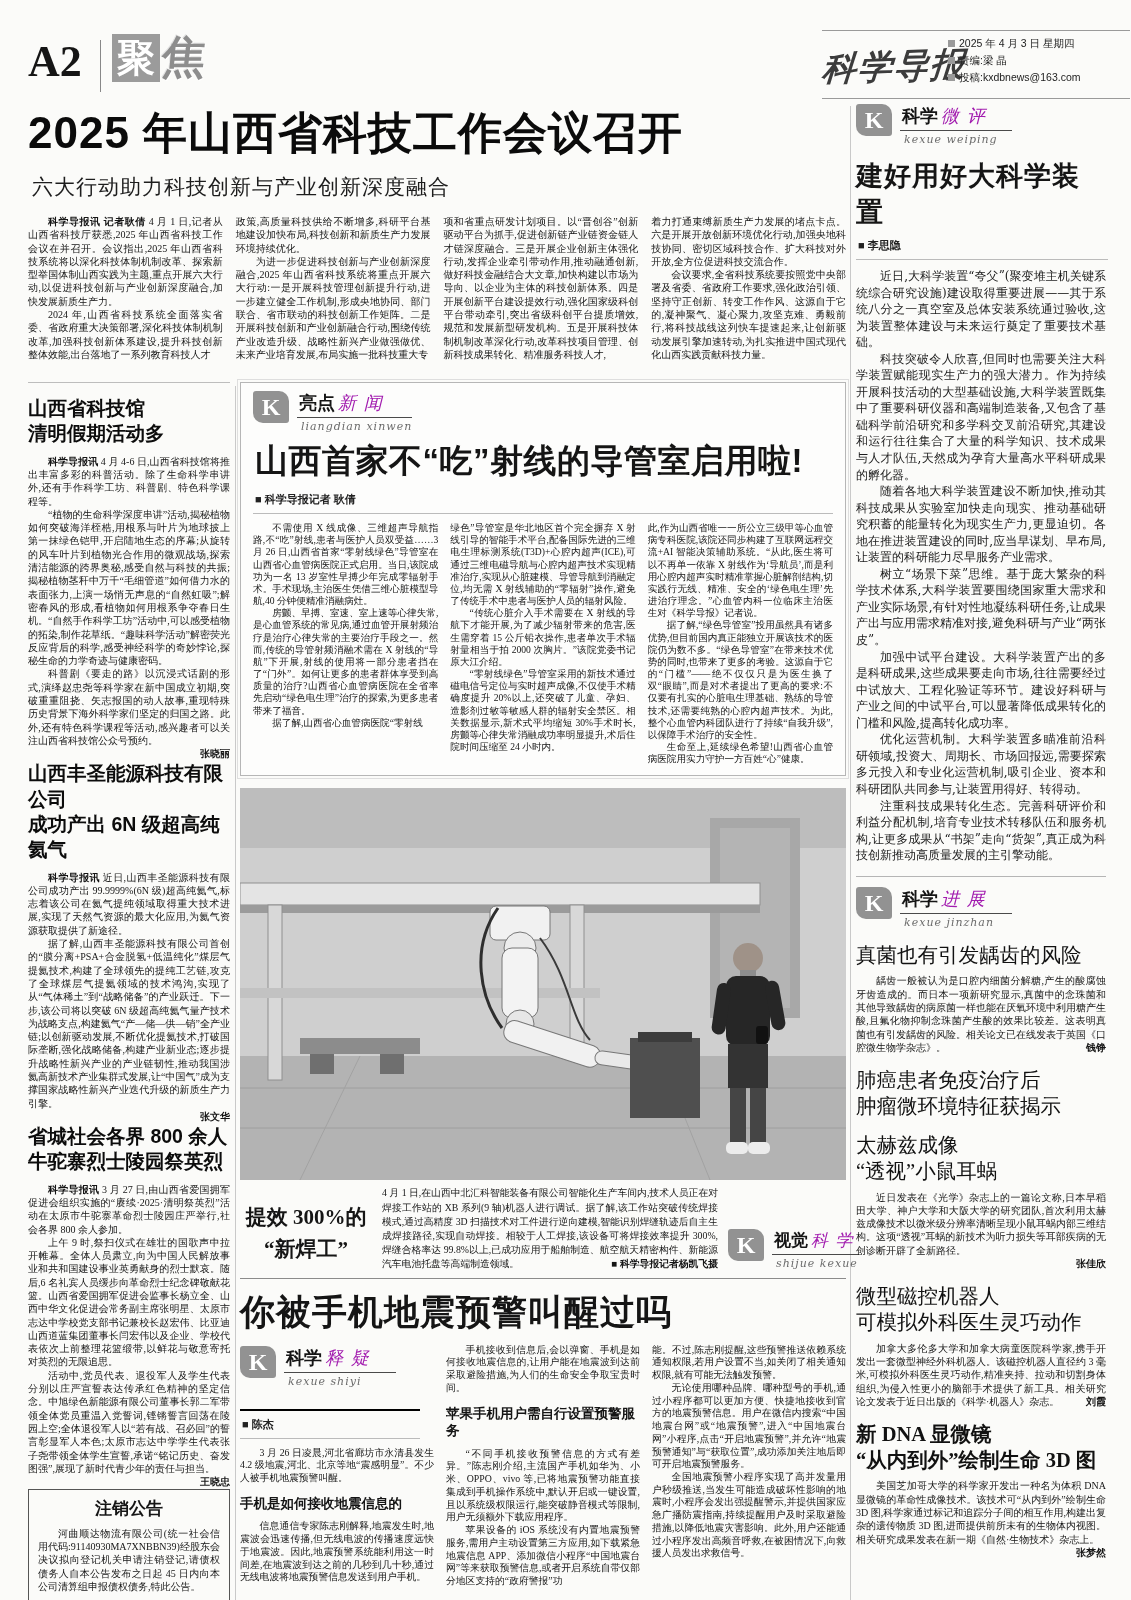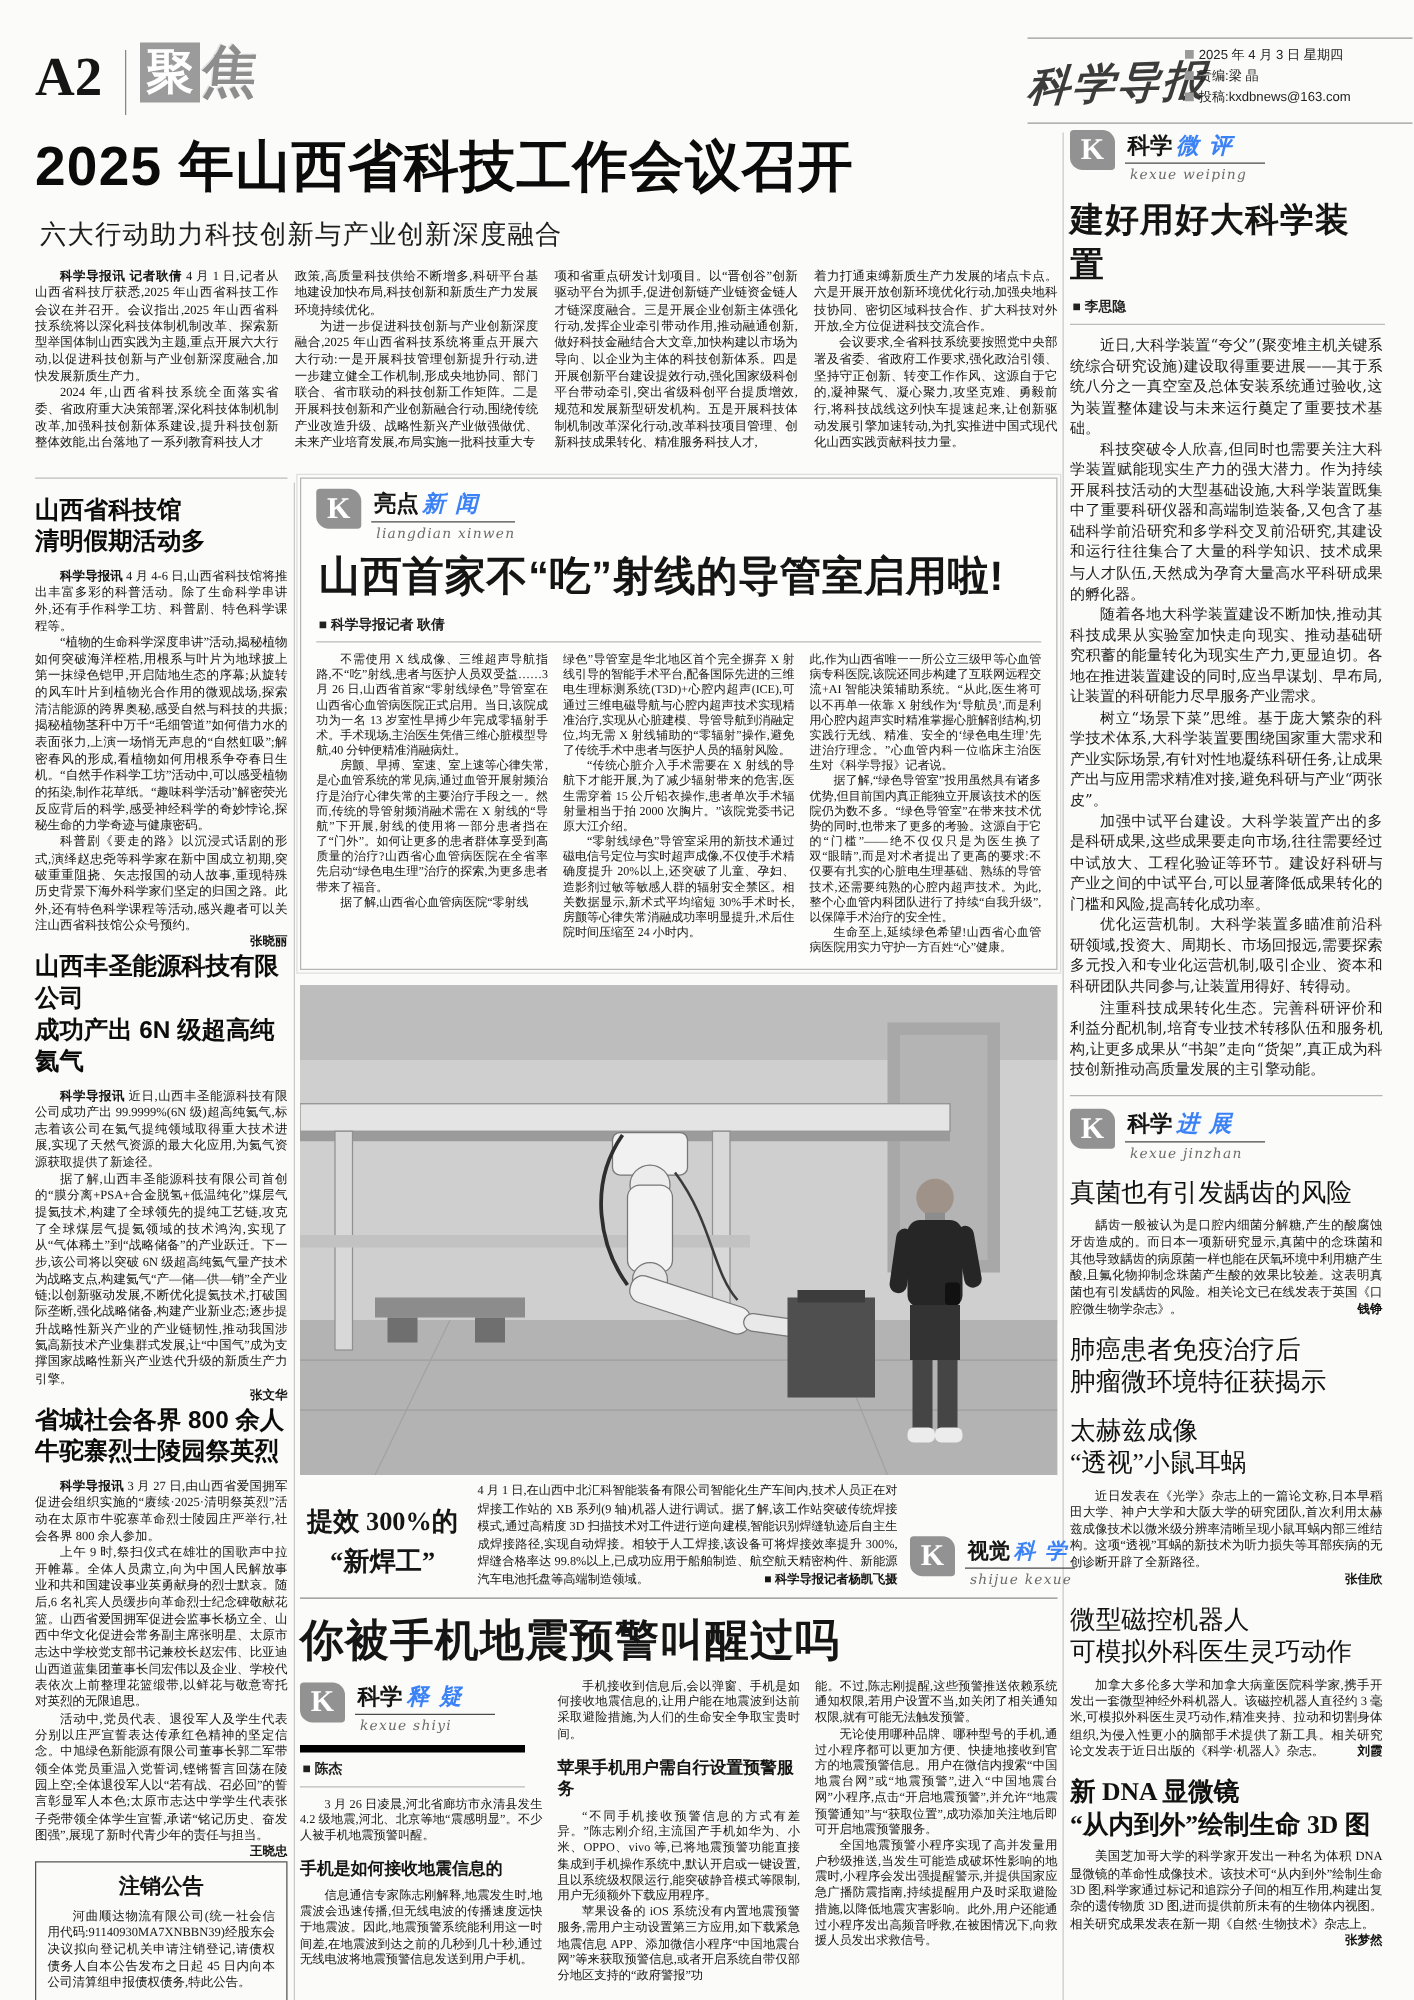--- a/index.html
+++ b/index.html
@@ -43,22 +43,22 @@
   #notice .nt{text-align:center;font-size:17px;font-weight:700;
       font-family:"Liberation Sans",sans-serif;margin-bottom:6px;}
   
   .ktag{display:flex;align-items:flex-start;}
   .klogo{display:inline-block;width:36px;height:32px;background:#929292;color:#fff;text-align:center;
       font-family:"Liberation Serif",serif;font-weight:700;font-size:24px;line-height:32px;
       border-radius:3px 10px 3px 10px;margin-right:8px;flex:none;}
   .ktxt{flex:none;}
   .ktop{border-bottom:1.5px solid #4a4a4a;padding:0 26px 2px 2px;font-size:18px;
       font-family:"Liberation Sans",sans-serif;font-weight:700;white-space:nowrap;}
-  .ktop .scr{font-family:"DejaVu Serif",serif;font-style:italic;color:#3b82f6;margin-left:3px;
-      font-weight:700;letter-spacing:1px;}
+  .ktop .scr{font-family:"DejaVu Serif",serif;font-style:italic;color:#a21caf;margin-left:3px;
+      font-weight:400;letter-spacing:1px;}
   .kpin{font-family:"DejaVu Serif",serif;font-style:italic;color:#6b6b6b;font-size:11px;
       padding:2px 0 0 4px;letter-spacing:1px;}
   
   #colM{left:240px;top:382px;width:606px;}
   #hlbox{border:1px solid #b6b6b6;outline:1px solid #dedede;outline-offset:2px;
       padding:8px 12px 10px 12px;background:#fdfdfc;}
   #hlbox h1{margin:6px 0 4px 2px;font-size:33px;font-weight:900;letter-spacing:0.5px;
       font-family:"Liberation Sans",sans-serif;}
   .bylrow{font-size:11px;font-weight:700;font-family:"Liberation Sans",sans-serif;color:#222;
       border-bottom:1px solid #bbb;padding:4px 0 6px 2px;margin-bottom:8px;}
@@ -74,21 +74,21 @@
   #captext{flex:1;font-size:9.8px;line-height:1.45;text-align:justify;}
   #captext .credit{float:right;font-weight:700;font-family:"Liberation Sans",sans-serif;}
   #viewlogo{flex:none;width:118px;align-self:flex-end;padding-bottom:2px;}
   #viewlogo .ktop{padding-right:6px;font-size:17px;}
   
   #quake h1{margin:10px 0 8px 0;font-size:35px;font-weight:900;letter-spacing:1px;
       font-family:"Liberation Sans",sans-serif;}
   #quake .colwrap .col{font-size:9.8px;line-height:1.3;}
   #quake .subhead{font-size:13.5px;font-weight:700;font-family:"Liberation Sans",sans-serif;
       margin:10px 0 8px 0;text-indent:0;text-align:left;}
-  #quake .bylrow{border-top:6px solid #000000;margin-top:8px;padding-top:6px;width:92%;}
+  #quake .bylrow{border-top:2px solid #000000;margin-top:20px;padding-top:6px;width:92%;}
   #quake .ktag{margin-top:2px;}
   
   #colR{left:856px;top:104px;width:250px;}
   #colR h1.wp{margin:12px 0 4px 0;font-size:27px;font-weight:800;letter-spacing:1px;
       font-family:"Liberation Sans",sans-serif;}
   #colR .bylrow{width:100%;}
   #essay{font-size:12px;line-height:1.38;color:#1c1c1c;font-family:"DejaVu Serif",serif;}
   #essay p{margin:0;text-indent:2em;text-align:justify;}
   #jz{margin-top:10px;}
   #jz .item{margin-top:14px;}

